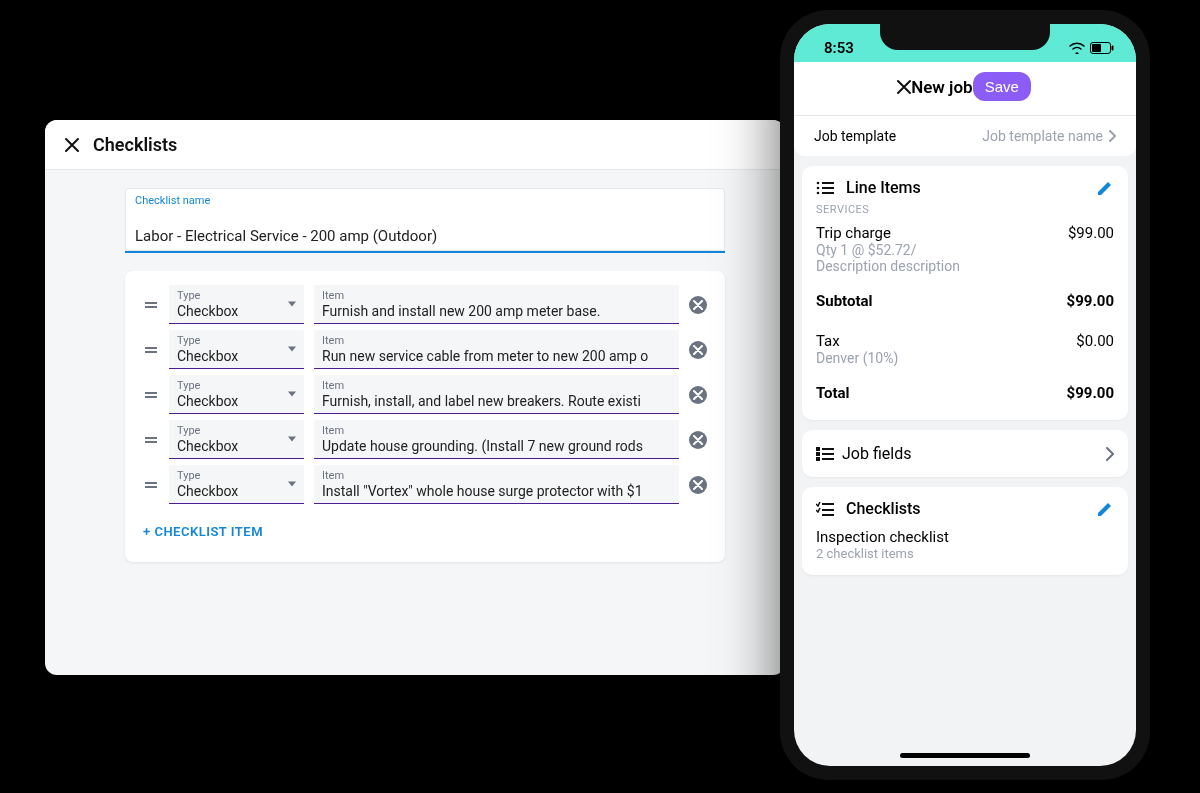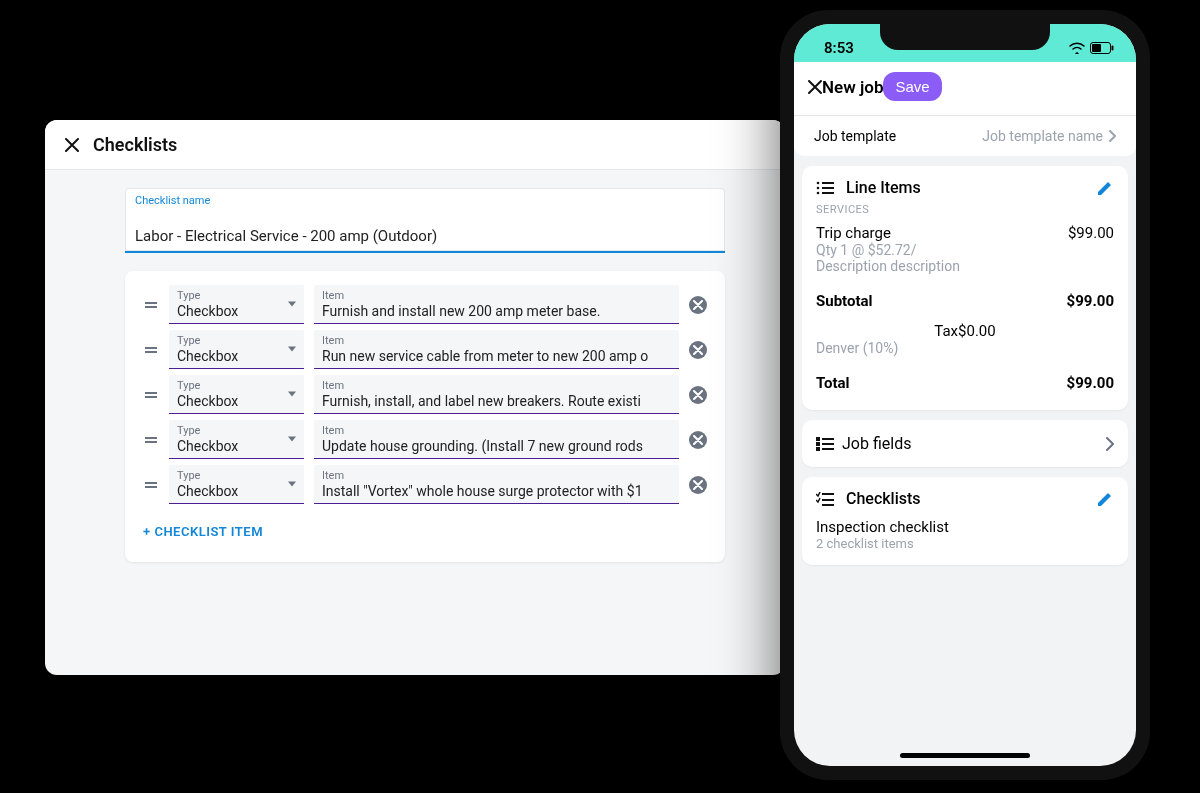--- a/index.html
+++ b/index.html
@@ -146,21 +146,21 @@
   .status-bar {
     display:flex; justify-content:space-between; align-items:center;
     padding: 10px 22px 0 30px;
     height:38px;
     background:#5eead4;
     font-size:15px; font-weight:600;
   }
   .status-right { display:flex; gap:5px; align-items:center; }
 
   .phone-header {
-    display:flex; align-items:center; justify-content:flex-start;
+    display:flex; align-items:center; justify-content:center;
     padding: 10px 16px 14px 14px;
     background:#fff;
     border-bottom:1px solid #e5e7eb;
   }
   .phone-header .title { font-size:17px; font-weight:600; }
   .save-btn {
     background:#8b5cf6; color:#fff; border:none; border-radius:12px;
     padding:6px 12px; font-size:15px; font-weight:500;
   }
 
@@ -397,21 +397,21 @@
         <div class="line">
           <span>Trip charge</span>
           <span>$99.00</span>
         </div>
         <div class="muted">Qty 1 @ $52.72/</div>
         <div class="muted">Description description</div>
         <div class="line bold" style="margin-top:18px;">
           <span>Subtotal</span>
           <span>$99.00</span>
         </div>
-        <div class="line" style="margin-top:12px;justify-content:center;">
+        <div class="line" style="margin-top:22px;">
           <span>Tax</span>
           <span>$0.00</span>
         </div>
         <div class="muted">Denver (10%)</div>
         <div class="line bold" style="margin-top:18px;margin-bottom:6px;">
           <span>Total</span>
           <span>$99.00</span>
         </div>
       </div>
 

